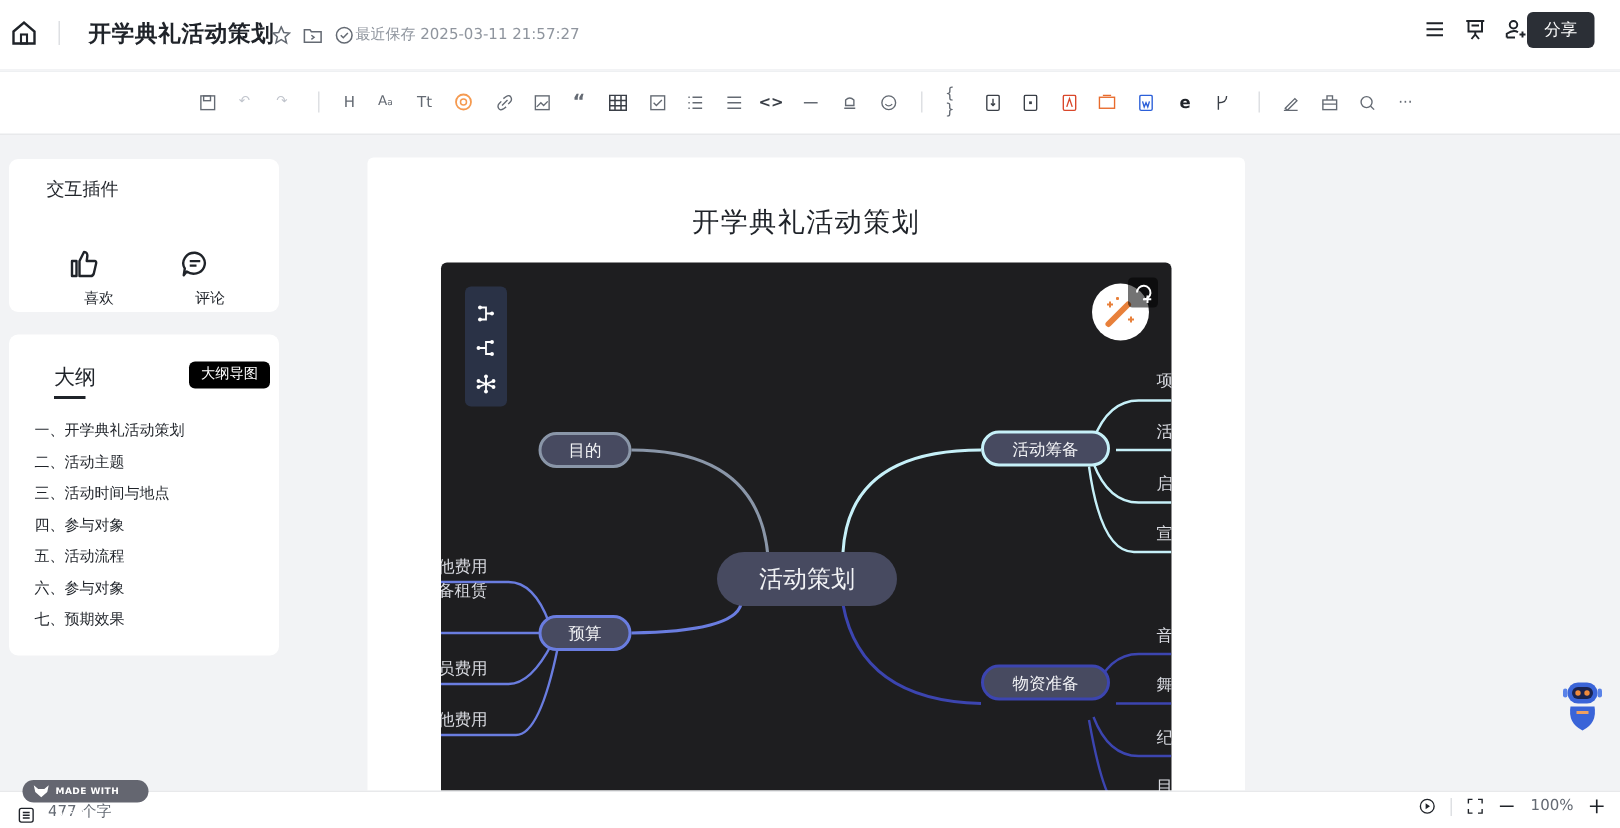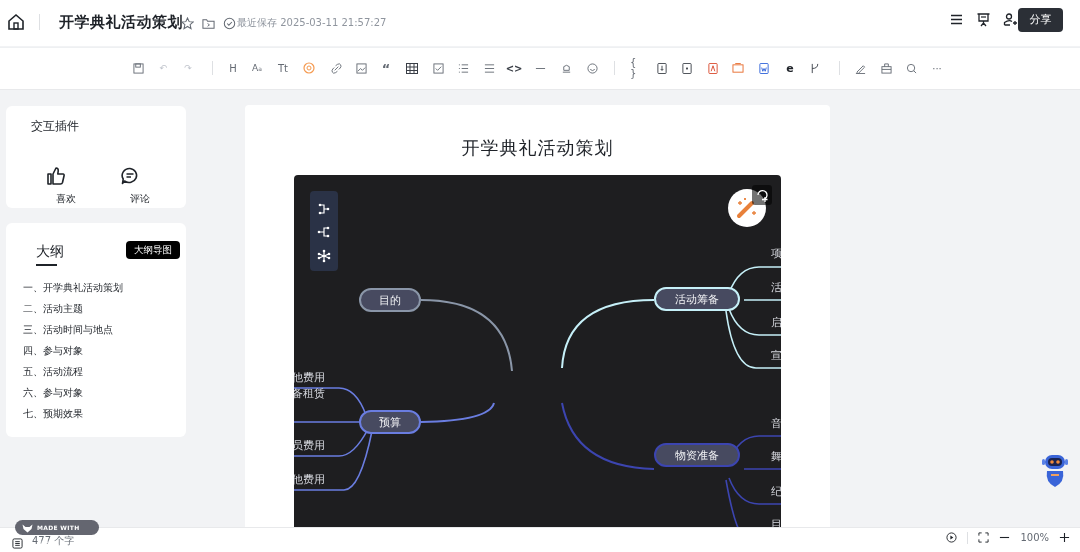--- a/index.html
+++ b/index.html
@@ -324,20 +324,21 @@
         <path d="M12 12 V16 M10 14 H14 M26 22 V26 M24 24 H28 M17 9 V11 M16 10 H18" stroke="#e8803a" stroke-width="1.3"></path>
       </svg>
   </div>
   <div class="fullscreen">
     <svg width="20" height="20" viewBox="0 0 20 20">
         <path d="M6 10 A4.5 4.5 0 1 1 10 14.5" fill="none" stroke="#fff" stroke-width="1.3"></path>
         <path d="M13 12 V17 M10.5 14.5 H15.5" stroke="#fff" stroke-width="1.3"></path>
       </svg>
   </div>
 
+  <div class="node root">活动策划</div>
   <div class="node l1" style="left:65px;top:113px;width:62px;border-color:#8a96a8">目的</div>
   <div class="node l1" style="left:65px;top:235px;width:62px;border-color:#6a7de0">预算</div>
   <div class="node l1" style="left:360px;top:112px;width:86px;border-color:#c6f0f8">活动筹备</div>
   <div class="node l1" style="left:360px;top:268px;width:86px;border-color:#3c45b0">物资准备</div>
 
   <span class="leaf" style="left:-2px;top:195px">他费用</span>
   <span class="leaf" style="left:-2px;top:211px">备租赁</span>
   <span class="leaf" style="left:-2px;top:263px">员费用</span>
   <span class="leaf" style="left:-2px;top:297px">他费用</span>
 

